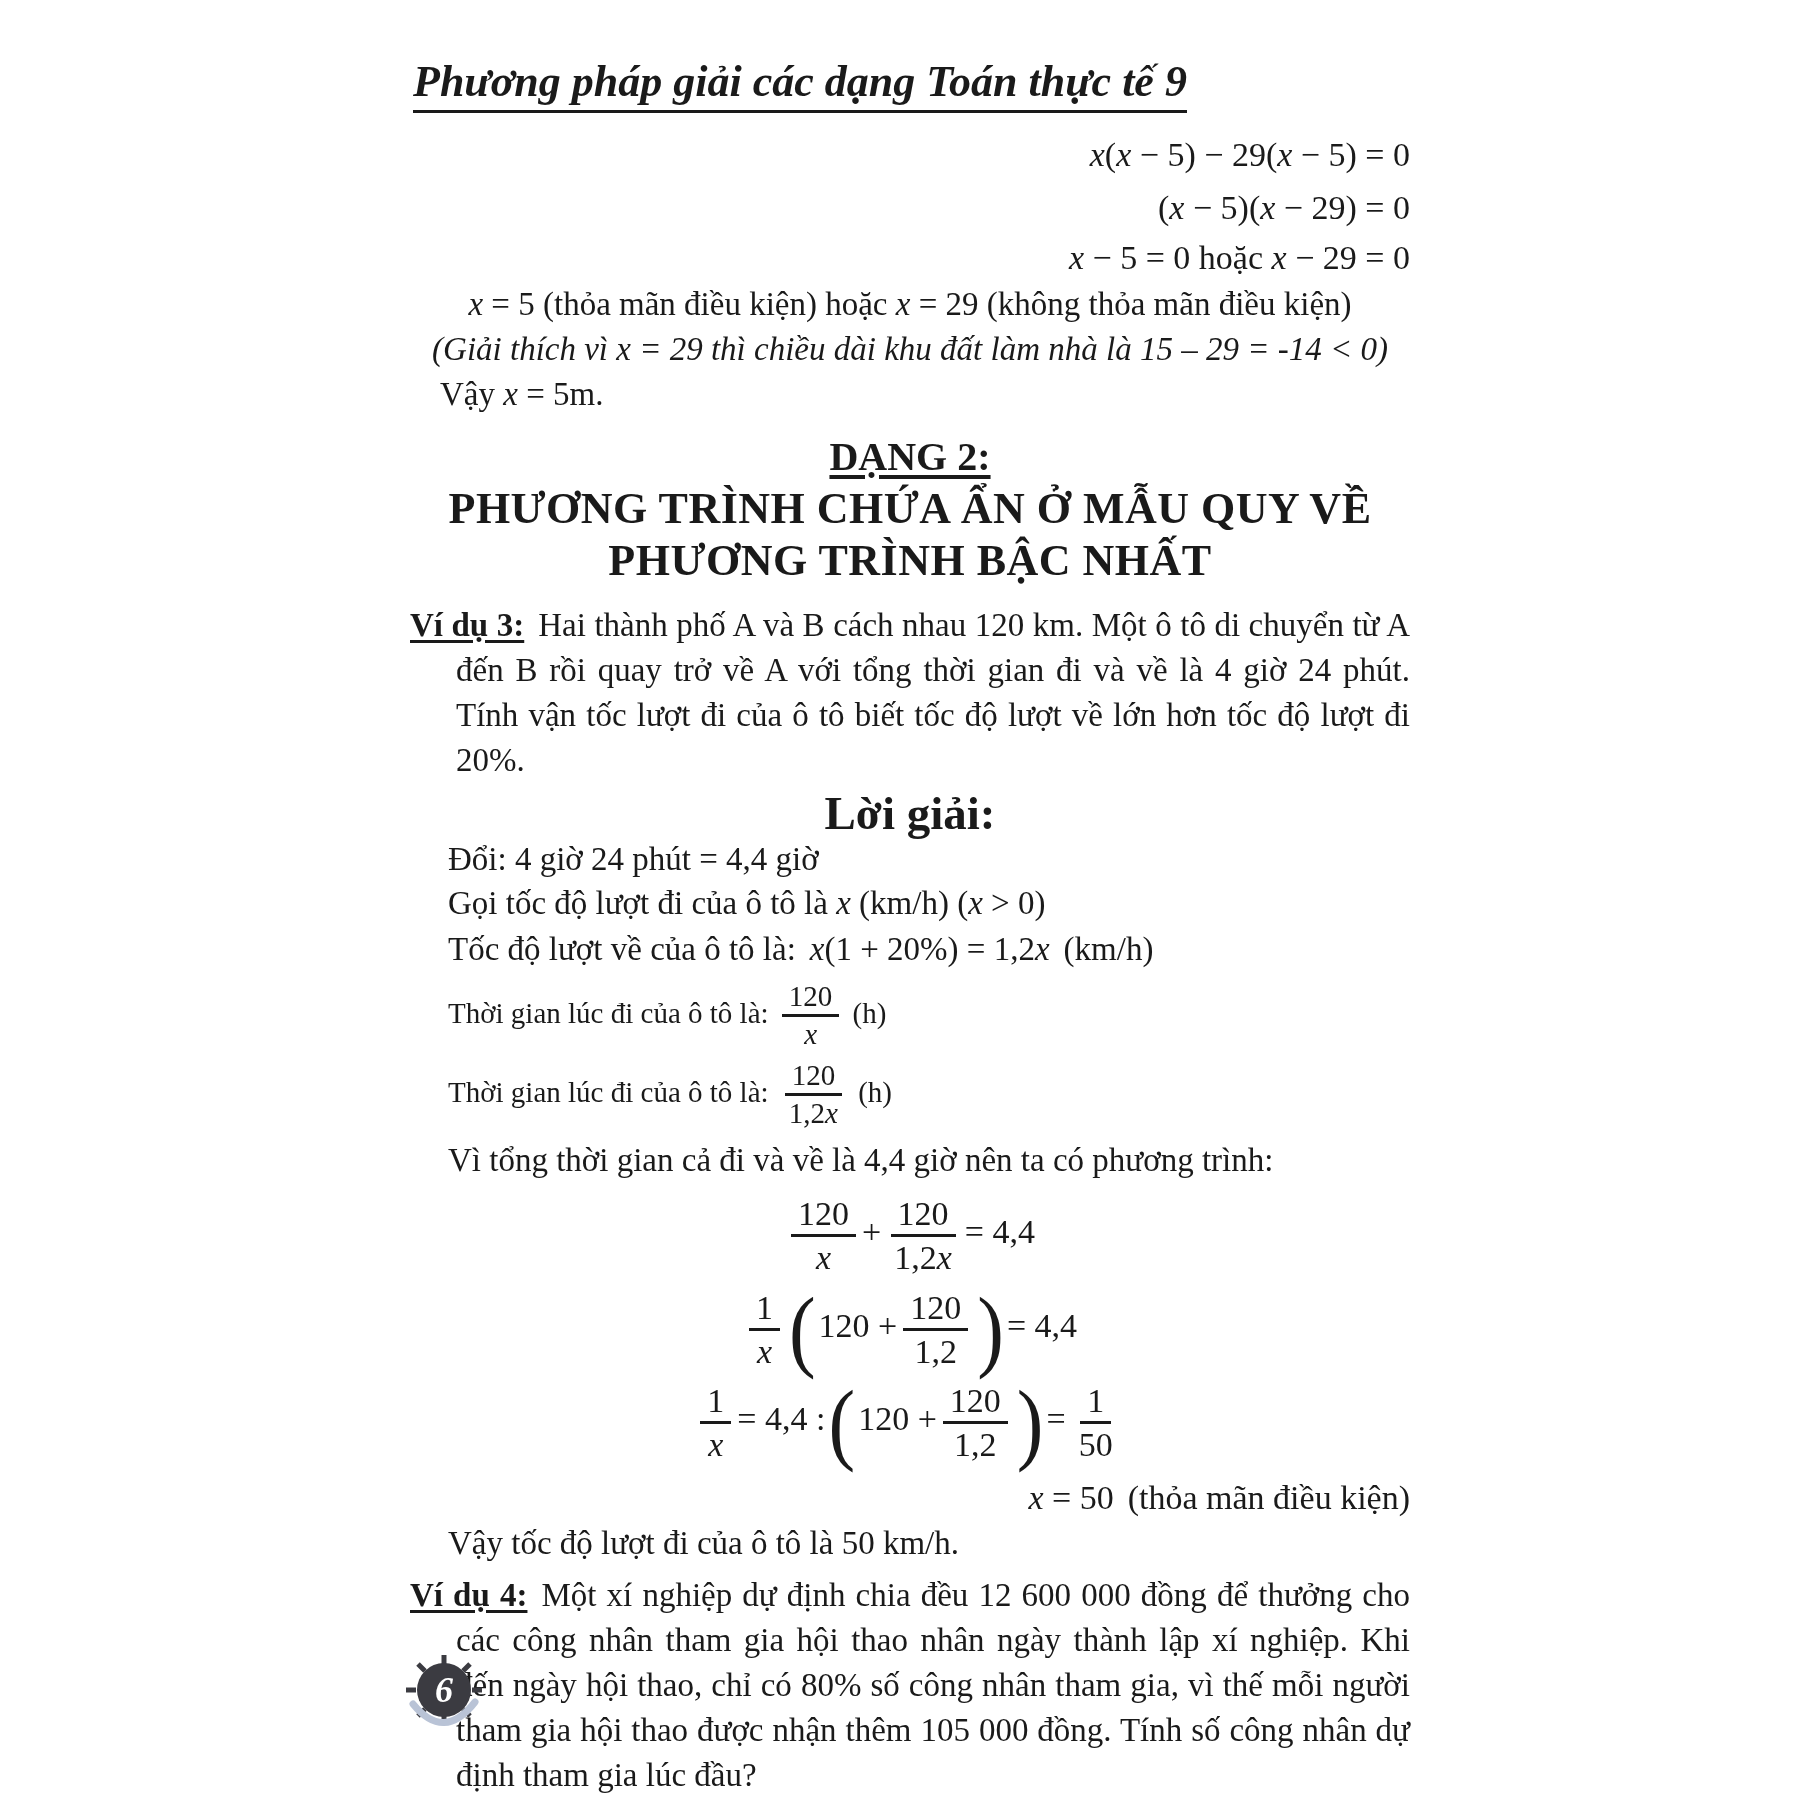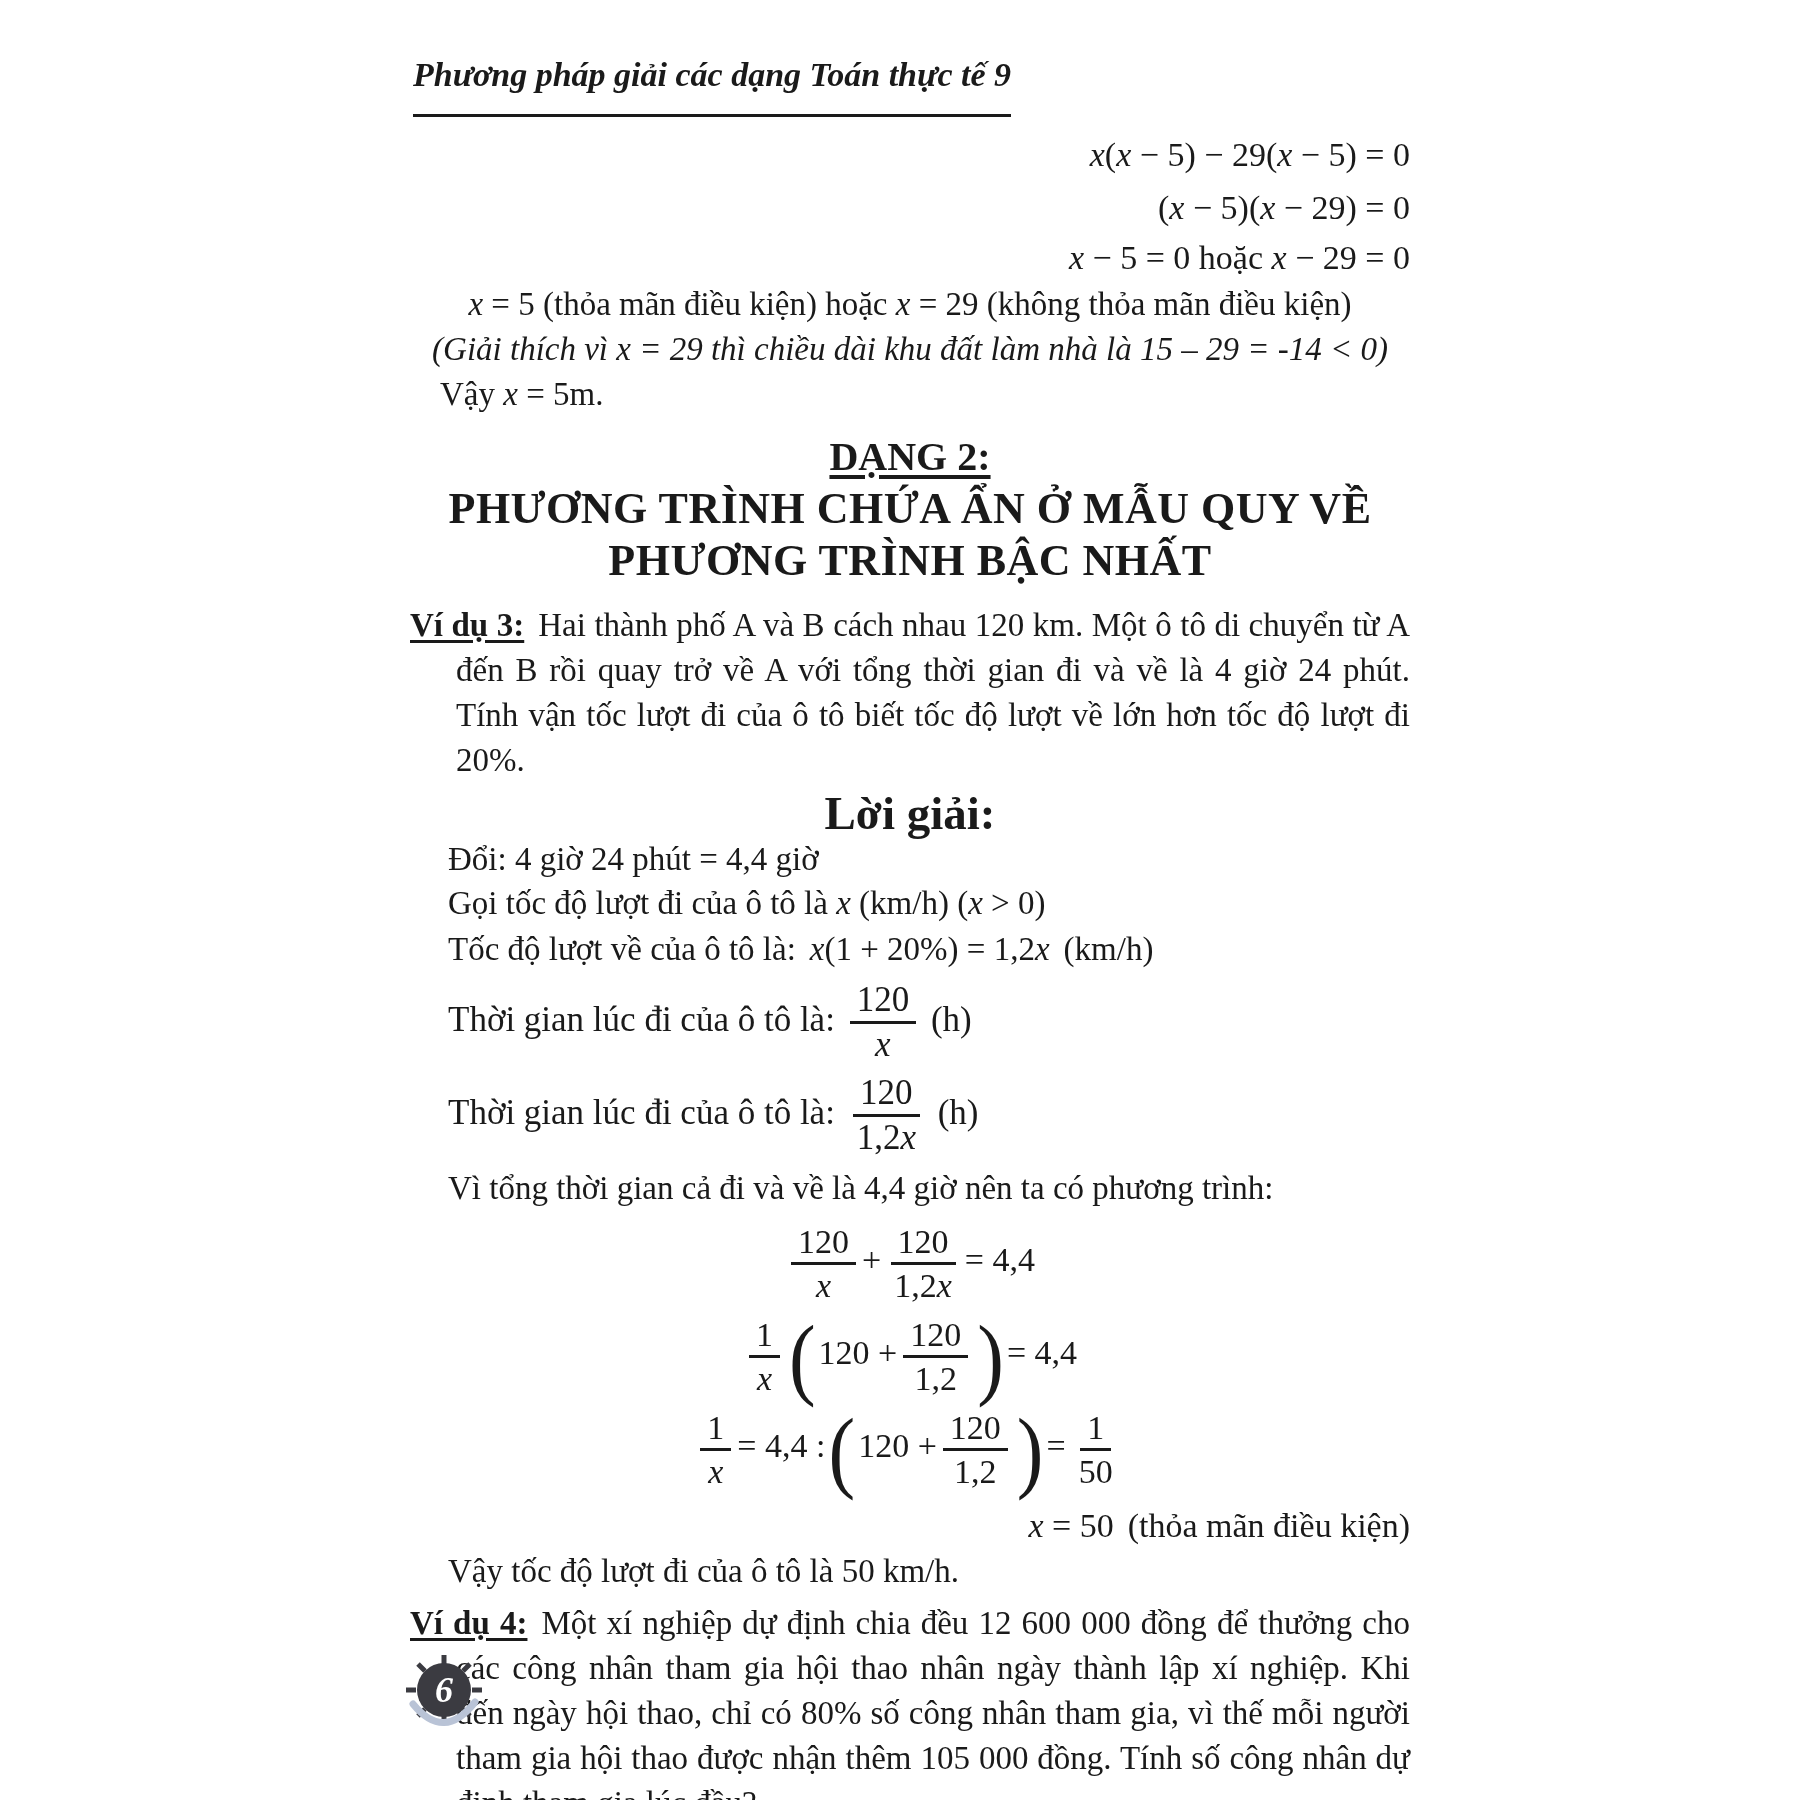--- a/index.html
+++ b/index.html
@@ -1,36 +1,36 @@
 <!DOCTYPE html>
 <html lang="vi"><head>
 <meta charset="utf-8">
 <style>
   html,body{margin:0;padding:0;background:#ffffff;}
   .page{position:relative;width:1800px;height:1800px;background:#ffffff;
         font-family:"Liberation Serif", serif;color:#1a1a1a;overflow:hidden;}
-  .running-head{position:absolute;left:413px;top:56px;font-size:34px;font-style:italic;
-        font-weight:bold;border-bottom:3px solid #1a1a1a;padding-bottom:20px;}
+  .running-head{position:absolute;left:413px;top:56px;font-size:44px;font-style:italic;
+        font-weight:bold;border-bottom:3px solid #1a1a1a;padding-bottom:3px;}
   .content{position:absolute;left:410px;top:128px;width:1000px;}
   .eqline{text-align:right;font-size:34px;line-height:53px;}
   .eqline i{font-family:"Liberation Serif",serif;}
   .textline{font-size:33px;line-height:45px;}
   .center{text-align:center;}
   .note-italic{font-style:italic;text-align:center;font-size:33px;line-height:45px;}
   .kicker{text-align:center;font-size:40px;font-weight:bold;margin-top:14px;line-height:52px;}
   .kicker .u{text-decoration:underline;text-underline-offset:5px;}
   .sec-title{text-align:center;font-size:44px;font-weight:bold;line-height:52px;letter-spacing:0.5px;}
   .example{font-size:33px;line-height:45px;text-align:justify;padding-left:46px;text-indent:-46px;margin-top:16px;}
   .ex-label{font-weight:bold;text-decoration:underline;text-underline-offset:4px;}
   .sol-head{text-align:center;font-weight:bold;font-size:47px;line-height:48px;margin-top:4px;}
   .sol-line{font-size:33px;line-height:44px;padding-left:38px;}
   .frac{display:inline-flex;flex-direction:column;align-items:center;vertical-align:middle;margin:0 6px;text-align:center;}
   .frac .num{display:block;padding:0 7px 1px;border-bottom:3px solid #1a1a1a;line-height:1.15;}
   .frac .den{display:block;padding:1px 7px 0;line-height:1.15;}
-  .timeline{margin:7px 0;padding-left:38px;font-size:35px;}
+  .timeline{margin:7px 0;padding-left:38px;font-size:29px;}
   .eqblock{text-align:center;font-size:34px;margin:10px 0;}
   .bigp{display:inline-block;font-size:80px;font-weight:400;transform:scaleY(1.15);
         line-height:1;vertical-align:middle;margin:0 3px;}
   .badge{position:absolute;left:403px;top:1652px;}
   .sp{display:inline-block;width:14px;}
 </style>
 </head>
 <body>
 
 <div class="page">

